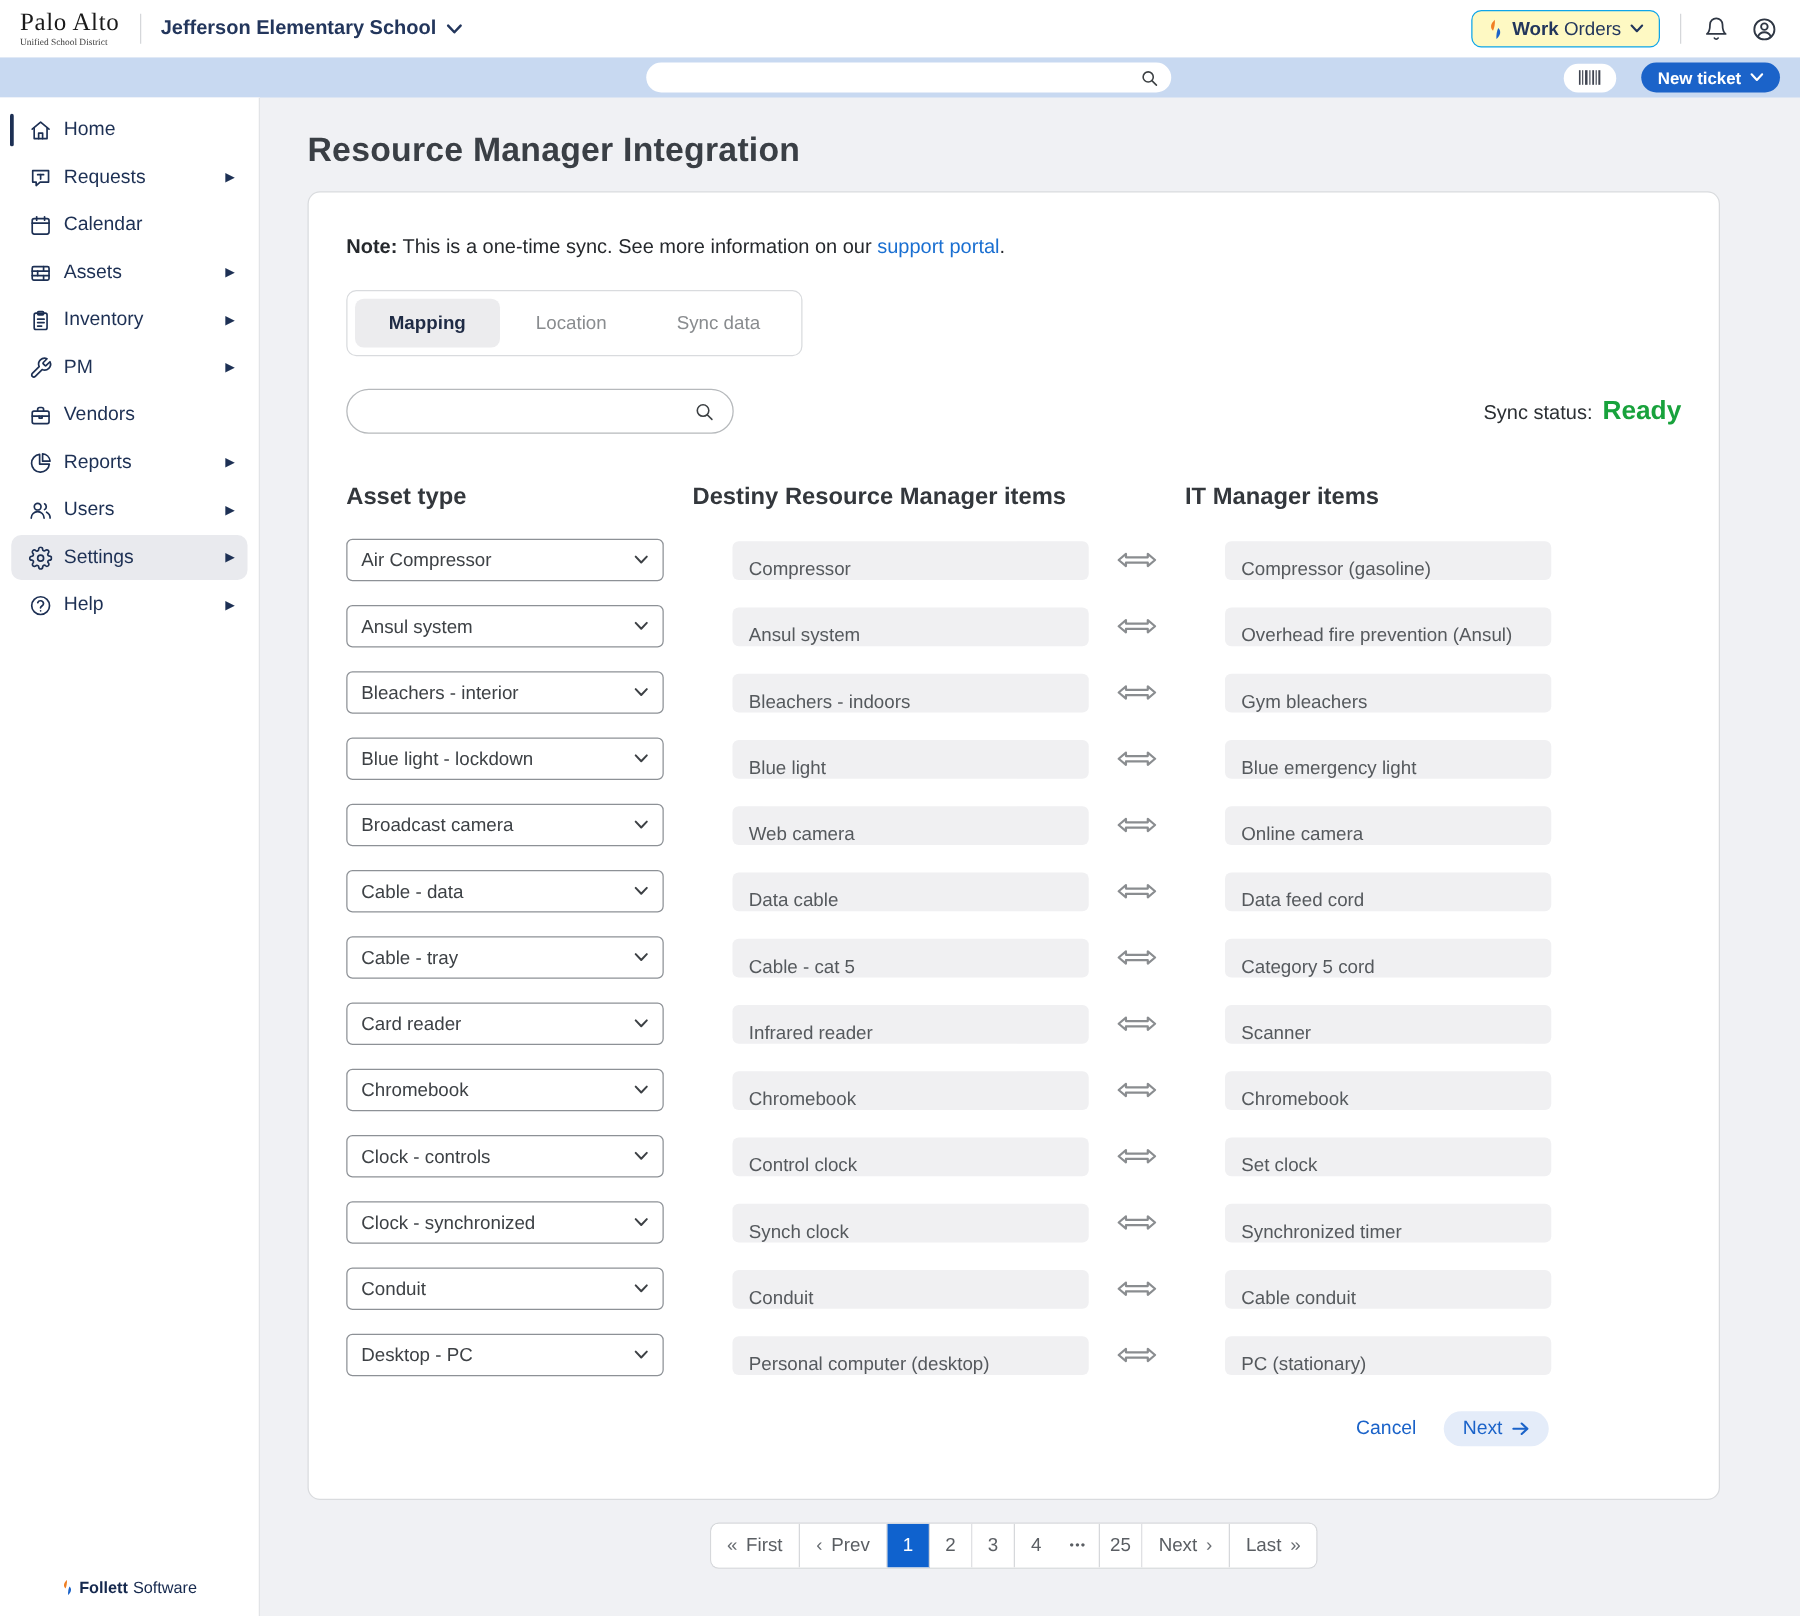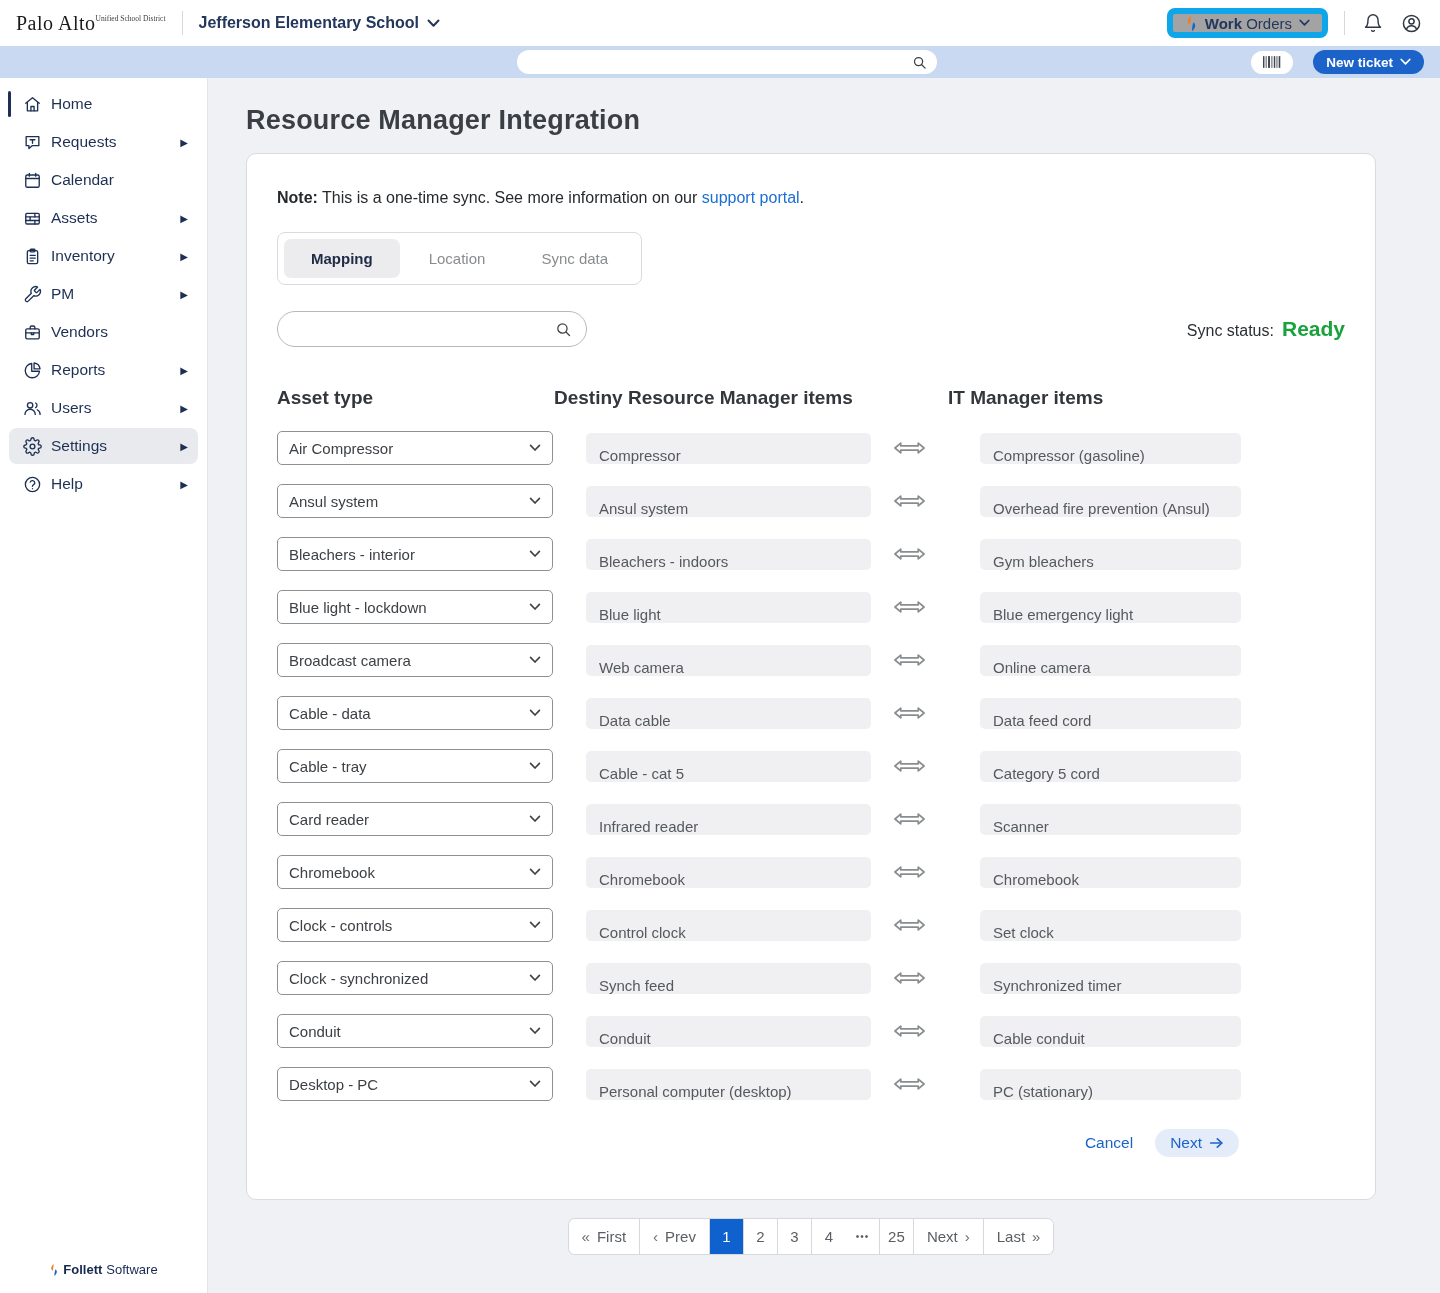--- a/index.html
+++ b/index.html
@@ -7,27 +7,27 @@
     --link:#1a6fd1; --bg:#f0f1f4; --subbar:#c8d9f1; --border:#d9dbde;
     --item-bg:#f0f0f2; --item-text:#55595d; --muted:#898c8f;
   }
   *{margin:0;padding:0;box-sizing:border-box;}
   html,body{width:1440px;height:1293px;}
   body{font-family:"Liberation Sans","DejaVu Sans",sans-serif;background:var(--bg);color:#2b2f33;overflow:hidden;}
   svg{display:block;}
 
   
   .topbar{height:46px;background:#fff;display:flex;align-items:center;padding:0 16px;}
-  .brand{display:flex;flex-direction:row;line-height:1;}
+  .brand{display:flex;flex-direction:column;line-height:1;}
   .brand .b1{font-family:"Liberation Serif","DejaVu Serif",serif;font-size:20px;color:#1a1a1a;letter-spacing:.5px;}
   .brand .b2{font-family:"Liberation Serif","DejaVu Serif",serif;font-size:7.5px;color:#3c3c3c;margin-top:2px;}
   .vdiv{width:1px;height:24px;background:#d5d7da;margin:0 16px;}
   .school{display:flex;align-items:center;gap:8px;font-size:16px;font-weight:700;color:#23365c;cursor:pointer;}
   .topbar-right{margin-left:auto;display:flex;align-items:center;gap:14px;}
-  .wo-btn{display:flex;align-items:center;gap:7px;border:6px solid #0ea5e9;border-radius:8px;background:#a3a3a3;height:30px;padding:0 12px;cursor:pointer;font-size:15px;color:#23365c;}
+  .wo-btn{display:flex;align-items:center;gap:7px;border:1px solid #0ea5e9;border-radius:8px;background:#fef9c3;height:30px;padding:0 12px;cursor:pointer;font-size:15px;color:#23365c;}
   .wo-btn .bold{font-weight:700;}
   .icon-btn{background:none;border:none;cursor:pointer;color:#2f3744;padding:2px;}
 
   
   .subbar{height:32px;background:var(--subbar);display:flex;align-items:center;position:relative;padding:0 16px;}
   .gsearch{position:absolute;left:517px;top:4px;width:420px;height:24px;background:#fff;border-radius:12px;display:flex;align-items:center;}
   .gsearch input{flex:1;border:none;outline:none;background:transparent;font-size:13px;padding:0 12px;font-family:inherit;}
   .gsearch .mag{margin-right:10px;color:#3c4043;}
   .subbar-right{margin-left:auto;display:flex;align-items:center;gap:20px;}
   .barcode-pill{width:42px;height:23px;background:#fff;border:none;border-radius:12px;display:flex;align-items:center;justify-content:center;cursor:pointer;color:#3f4450;}
@@ -65,21 +65,21 @@
   .card-search .mag{margin-right:14px;color:#3c4043;}
   .sync{margin-left:auto;display:flex;align-items:baseline;gap:8px;}
   .sync-label{font-size:16px;color:#2b2f33;}
   .sync-value{font-size:21px;font-weight:700;color:var(--green);}
 
   .map-grid{display:grid;grid-template-columns:277px 317px 77px 293px;align-items:center;}
   .col-heads{margin-top:40px;}
   .col-head{font-size:19px;font-weight:700;color:#33373c;}
   .map-rows{margin-top:22px;}
   .map-row{display:grid;grid-template-columns:277px 317px 77px 293px;align-items:center;margin-bottom:19px;height:34px;}
-  .dropdown{width:276px;height:34px;border:1px solid #8d9196;border-radius:5px;background:#fff;display:flex;align-items:center;padding:0 11px;cursor:pointer;}
+  .dropdown{width:254px;height:34px;border:1px solid #8d9196;border-radius:5px;background:#fff;display:flex;align-items:center;padding:0 11px;cursor:pointer;}
   .dd-label{flex:1;font-size:15px;color:#3d4145;}
   .dropdown .chev{color:#3d4145;}
   .item-box{height:31px;background:var(--item-bg);border-radius:5px;display:flex;align-items:flex-end;padding:0 13px;font-size:15px;color:var(--item-text);margin-left:32px;}
   .map-arrow{display:flex;justify-content:center;color:#8a8d90;}
 
   .actions{display:flex;align-items:center;justify-content:flex-end;gap:22px;margin-top:28px;padding-right:106px;}
   .cancel-link{background:none;border:none;color:var(--accent);font-size:15.5px;cursor:pointer;font-family:inherit;}
   .next-btn{height:28px;border:none;border-radius:15px;background:var(--accent-soft);color:var(--accent);font-size:15.5px;display:flex;align-items:center;gap:7px;padding:0 15px;cursor:pointer;font-family:inherit;}
 
   
@@ -580,21 +580,21 @@
           <div class="map-row">
             <div>
               <div class="dropdown">
                 <span class="dd-label">Clock - synchronized</span>
                 <svg class="chev" width="12" height="8" viewBox="0 0 13 9" fill="none" stroke="currentColor" stroke-width="1.8" stroke-linecap="round" stroke-linejoin="round">
                   <polyline points="1.5,1.5 6.5,6.8 11.5,1.5"></polyline>
                 </svg>
               </div>
             </div>
             <div class="item-box">
-              <span>Synch feed</span>
+              <span>Synch clock</span>
             </div>
             <div class="map-arrow">
               <svg width="33" height="18" viewBox="0 0 34 18" fill="none" stroke="currentColor" stroke-width="1.8" stroke-linejoin="round">
                 <path d="M8 4 L2 9 L8 14 V11.2 H26 V14 L32 9 L26 4 V6.8 H8 Z"></path>
               </svg>
             </div>
             <div class="item-box">
               <span>Synchronized timer</span>
             </div>
           </div>

